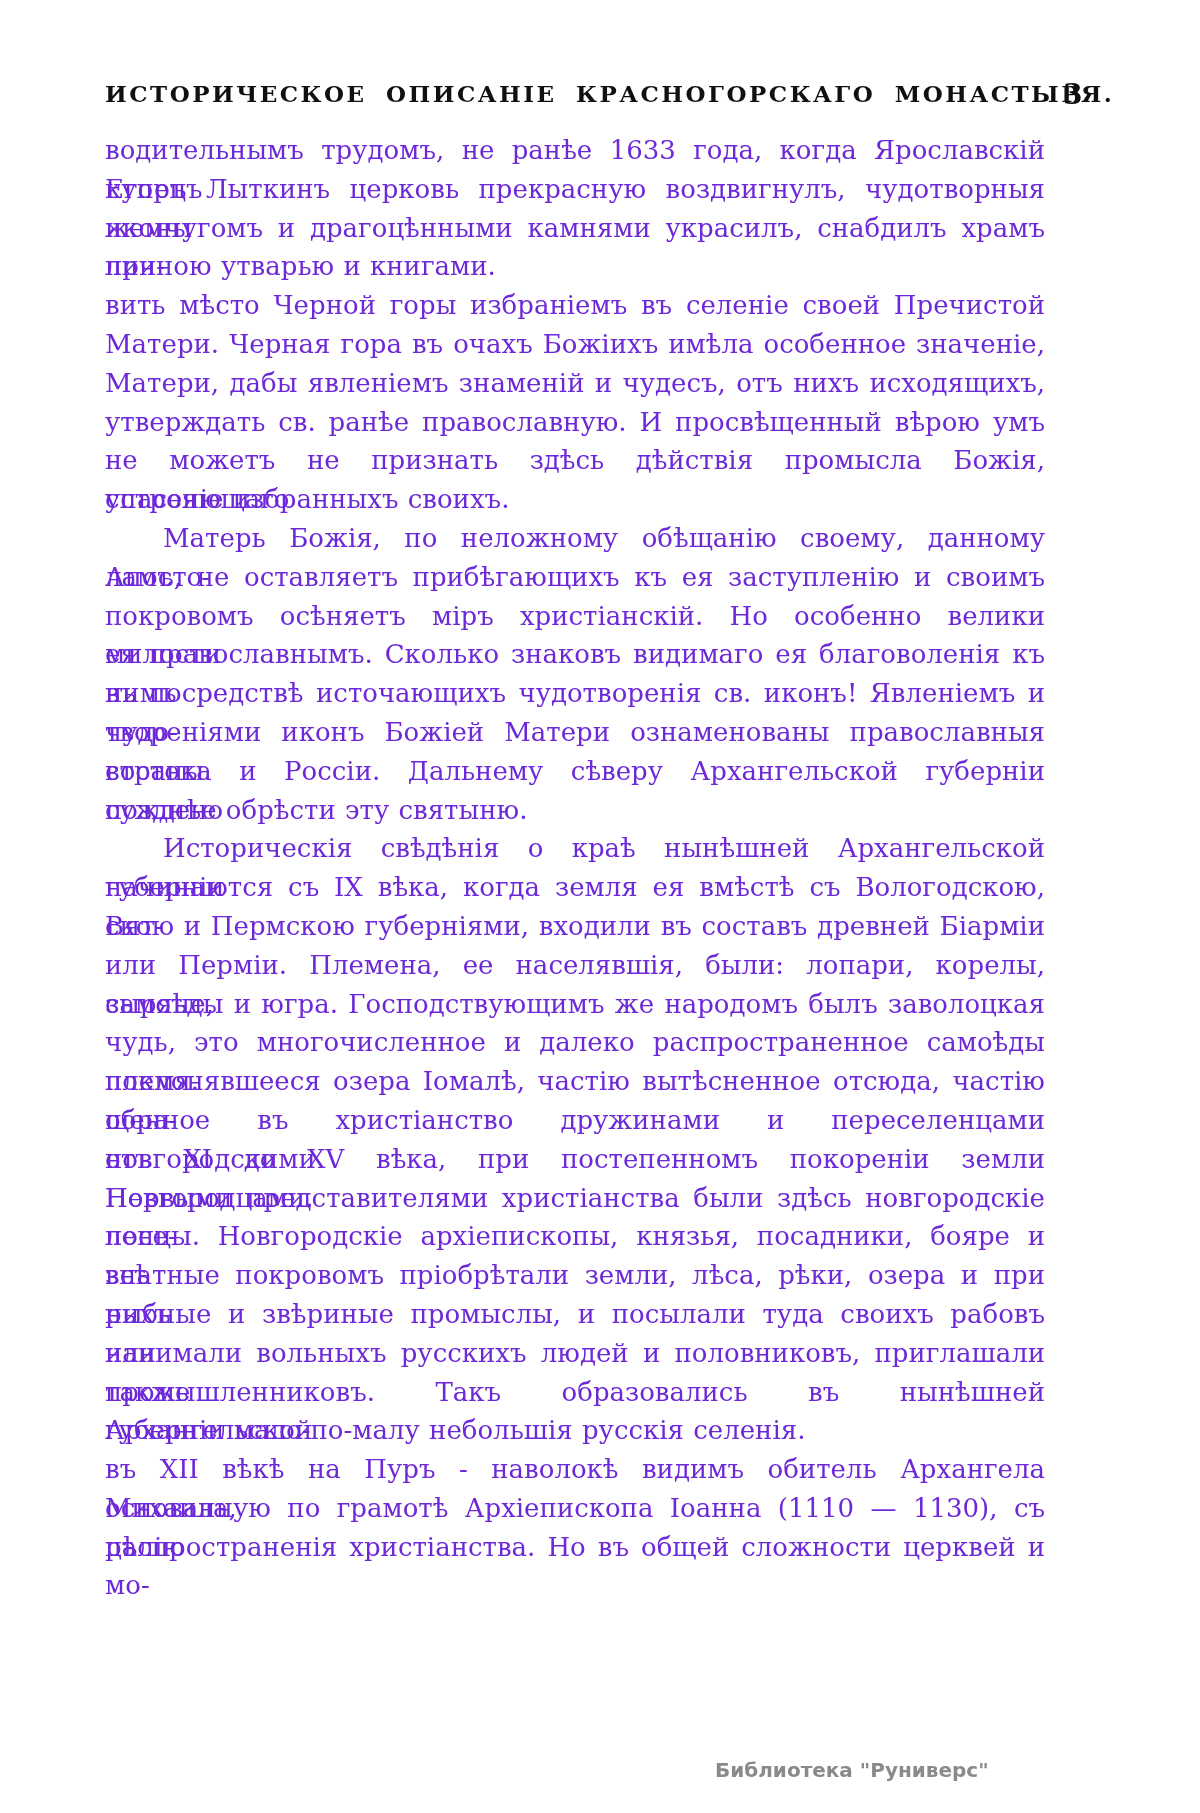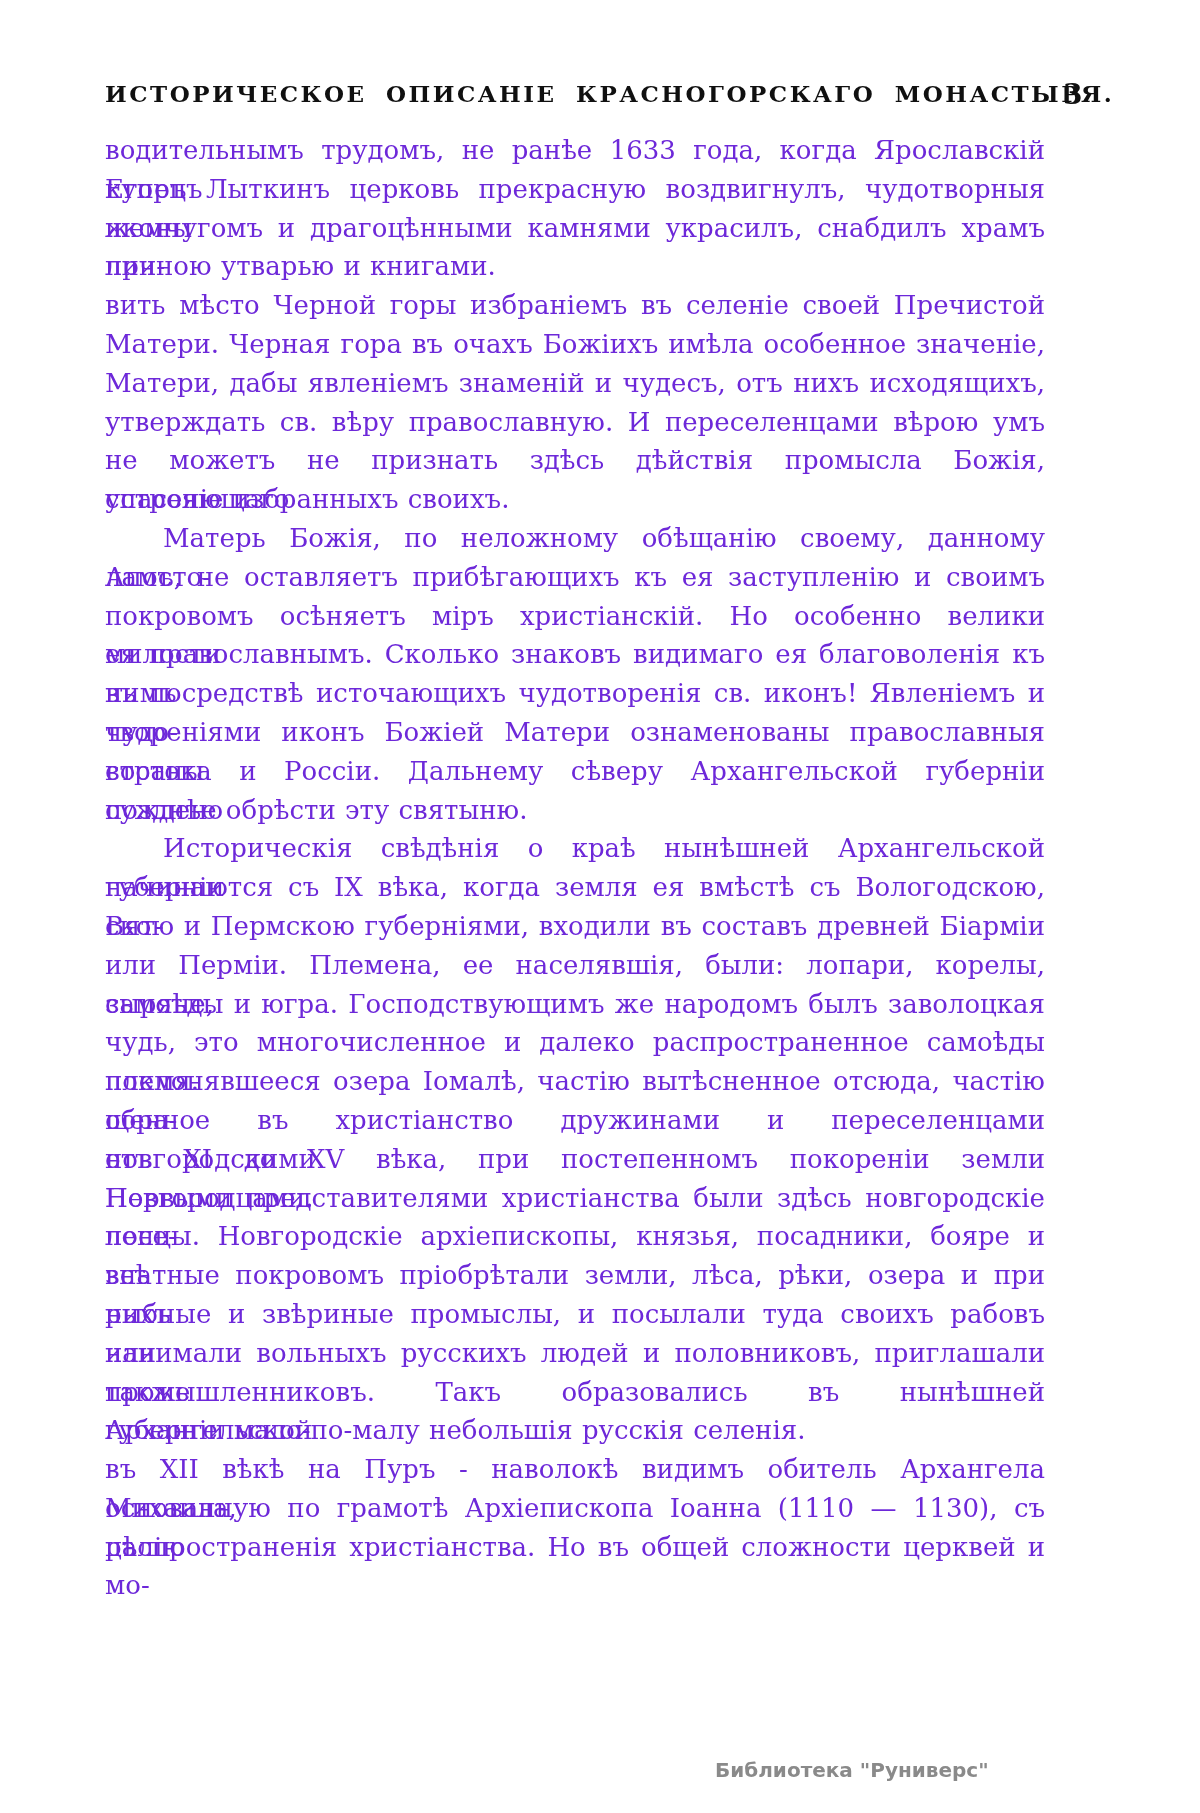--- a/index.html
+++ b/index.html
@@ -90,21 +90,21 @@
       <div class="paragraph">
         <div class="line">водительнымъ трудомъ, не ранѣе 1633 года, когда Ярославскій купецъ</div>
         <div class="line">Егоръ Лыткинъ церковь прекрасную воздвигнулъ, чудотворныя иконы</div>
         <div class="line">жемчугомъ и драгоцѣнными камнями украсилъ, снабдилъ храмъ при-</div>
         <div class="line para-end">личною утварью и книгами.</div>
       </div>
       <div class="paragraph">
         <div class="line">вить мѣсто Черной горы избраніемъ въ селеніе своей Пречистой</div>
         <div class="line">Матери. Черная гора въ очахъ Божіихъ имѣла особенное значеніе,</div>
         <div class="line">Матери, дабы явленіемъ знаменій и чудесъ, отъ нихъ исходящихъ,</div>
-        <div class="line">утверждать св. вѣру православную. И переселенцами вѣрою умъ</div>
+        <div class="line">утверждать св. ранѣе православную. И просвѣщенный вѣрою умъ</div>
         <div class="line">не можетъ не признать здѣсь дѣйствія промысла Божія, устрояющаго</div>
         <div class="line para-end">спасеніе избранныхъ своихъ.</div>
       </div>
       <div class="paragraph">
         <div class="line para-start">Матерь Божія, по неложному обѣщанію своему, данному Апосто-</div>
         <div class="line">ламъ, не оставляетъ прибѣгающихъ къ ея заступленію и своимъ</div>
         <div class="line">покровомъ осѣняетъ міръ христіанскій. Но особенно велики милости</div>
         <div class="line">ея православнымъ. Сколько знаковъ видимаго ея благоволенія къ нимъ</div>
         <div class="line">въ посредствѣ источающихъ чудотворенія св. иконъ! Явленіемъ и чудо-</div>
         <div class="line">твореніями иконъ Божіей Матери ознаменованы православныя страны</div>

